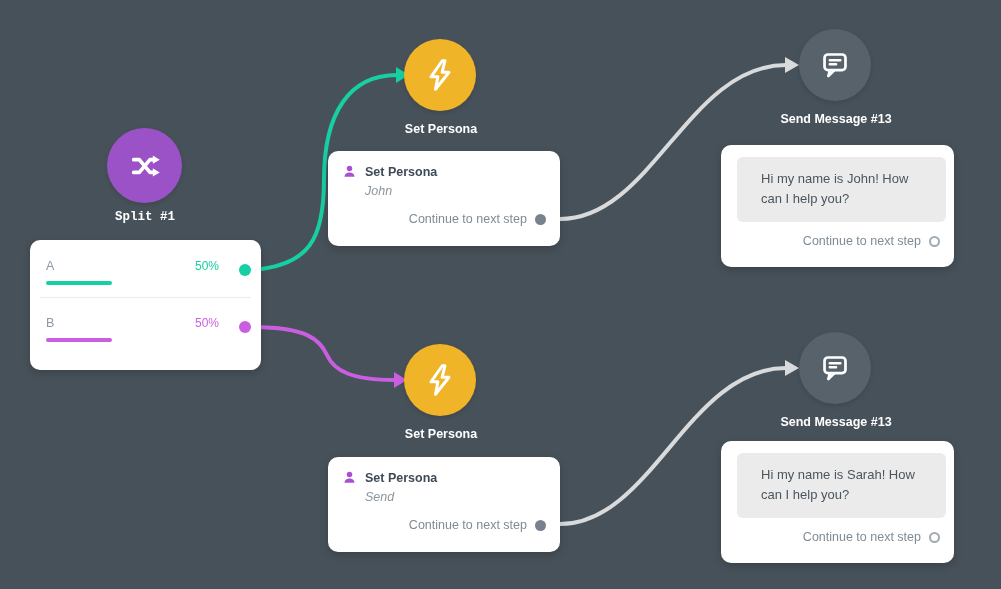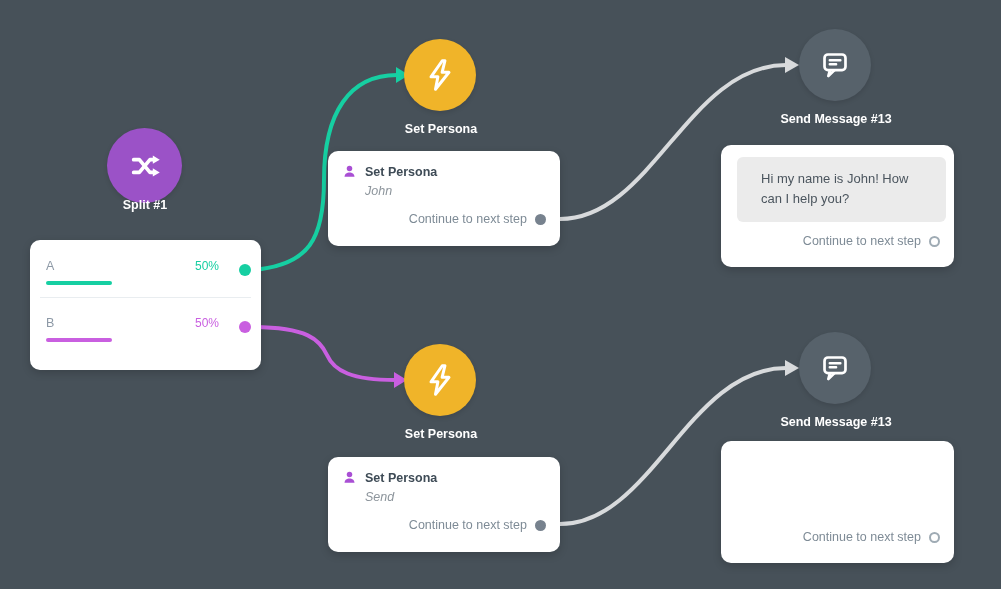--- a/index.html
+++ b/index.html
@@ -87,21 +87,21 @@
   <div class="node-circle split-circle">
     <span style="line-height:0;">
       <svg width="34" height="34" viewBox="0 0 24 24">
         <path d="M4 7.5 H8 L15.5 16.5 H18.5" fill="none" stroke="#ffffff" stroke-width="2.6" stroke-linecap="round" stroke-linejoin="round"></path>
         <path d="M4 16.5 H8 L15.5 7.5 H18.5" fill="none" stroke="#ffffff" stroke-width="2.6" stroke-linecap="round" stroke-linejoin="round"></path>
         <path d="M17.5 4.6 L22.4 7.5 L17.5 10.4 Z" fill="#ffffff"></path>
         <path d="M17.5 13.6 L22.4 16.5 L17.5 19.4 Z" fill="#ffffff"></path>
       </svg>
     </span>
   </div>
-  <div class="node-label" style="left:145px; top:198px;">Split #1</div>
+  <div class="node-label" style="left:145px; top:210px;font-family:Liberation Mono, monospace;">Split #1</div>
 
   <div class="card split-card">
     <span class="split-row-label" style="top:19px;">A</span>
     <span class="split-bar bar-a" style="top:41px;"></span>
     <span class="split-pct pct-a" style="top:19px;">50%</span>
     <span class="split-dot dot-a" style="top:24px;"></span>
     <div class="divider"></div>
     <span class="split-row-label" style="top:76px;">B</span>
     <span class="split-bar bar-b" style="top:98px;"></span>
     <span class="split-pct pct-b" style="top:76px;">50%</span>
@@ -180,19 +180,20 @@
       <svg width="34" height="34" viewBox="0 0 24 24">
         <rect x="4.6" y="4.6" width="14.8" height="11" rx="2.4" fill="none" stroke="#ffffff" stroke-width="1.9"></rect>
         <path d="M8.4 15.6 L7.3 19.8 L11.7 15.6" fill="none" stroke="#ffffff" stroke-width="1.9" stroke-linejoin="round"></path>
         <path d="M8.3 8.7 H15.8 M8.3 11.5 H12.8" stroke="#ffffff" stroke-width="1.7" stroke-linecap="round"></path>
       </svg>
     </span>
   </div>
   <div class="node-label" style="left:836px; top:415px;">Send Message #13</div>
 
   <div class="card message-card mc-bottom">
+    <div class="msg-box">Hi my name is Sarah! How can I help you?</div>
     <div class="card-action">
       <span>Continue to next step</span>
       <span class="port-ring"></span>
     </div>
   </div>
 
 </div>
 
 </body></html>

